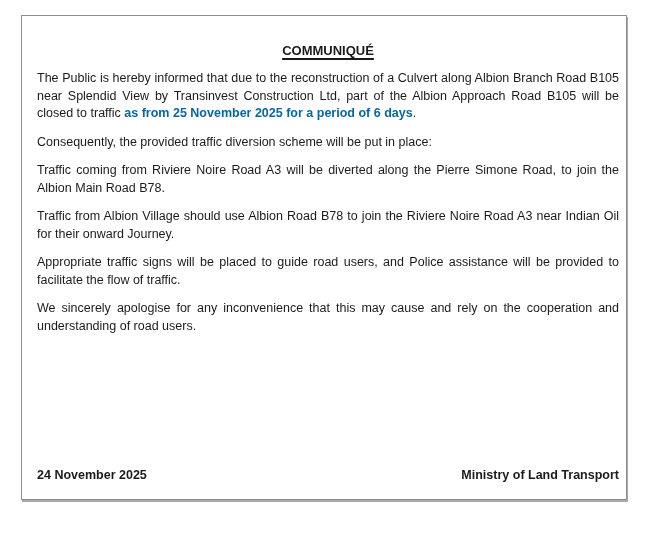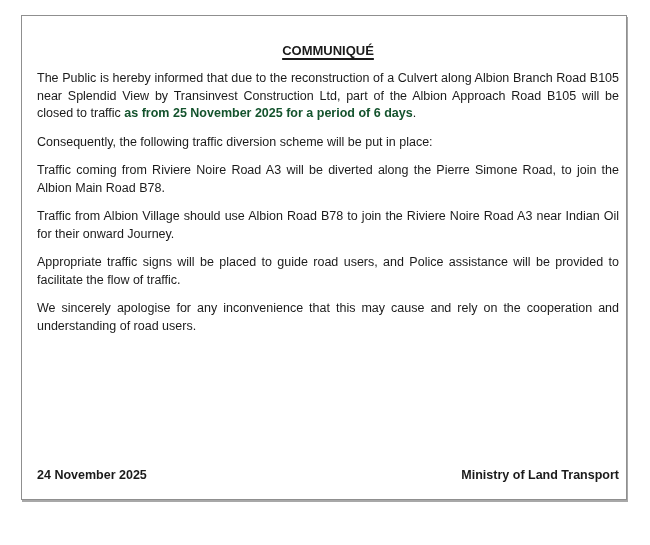--- a/index.html
+++ b/index.html
@@ -56,21 +56,21 @@
     margin: 11px 0 0 0;
     text-align: justify;
     font-size: 12.5px;
     line-height: 17.5px;
   }
   .para.first {
     margin-top: 12px;
   }
   .para strong {
     font-weight: bold;
-    color: #14532d;
+    color: #0369a1;
   }
   .doc-footer {
     margin-top: auto;
     display: flex;
     justify-content: space-between;
     align-items: flex-end;
     font-size: 12.5px;
     font-weight: bold;
     line-height: 17px;
   }
@@ -80,21 +80,21 @@
 
 <div class="doc-box">
 
   <div class="doc-title">
     <span class="u">COMMUNIQUÉ</span>
   </div>
 
 
   <p class="para first"><span>The Public is hereby informed that due to the reconstruction of a Culvert along Albion Branch Road B105 near Splendid View by Transinvest Construction Ltd, part of the Albion Approach Road B105 will be closed to traffic </span><strong>as from 25 November 2025 for a period of 6 days</strong><span>.</span></p>
 
-  <p class="para">Consequently, the following traffic diversion scheme will be put in place:</p>
+  <p class="para">Consequently, the provided traffic diversion scheme will be put in place:</p>
 
   <p class="para">Traffic coming from Riviere Noire Road A3 will be diverted along the Pierre Simone Road, to join the Albion Main Road B78.</p>
 
   <p class="para">Traffic from Albion Village should use Albion Road B78 to join the Riviere Noire Road A3 near Indian Oil for their onward Journey.</p>
 
   <p class="para">Appropriate traffic signs will be placed to guide road users, and Police assistance will be provided to facilitate the flow of traffic.</p>
 
 
   <p class="para">We sincerely apologise for any inconvenience that this may cause and rely on the cooperation and understanding of road users.</p>
 

